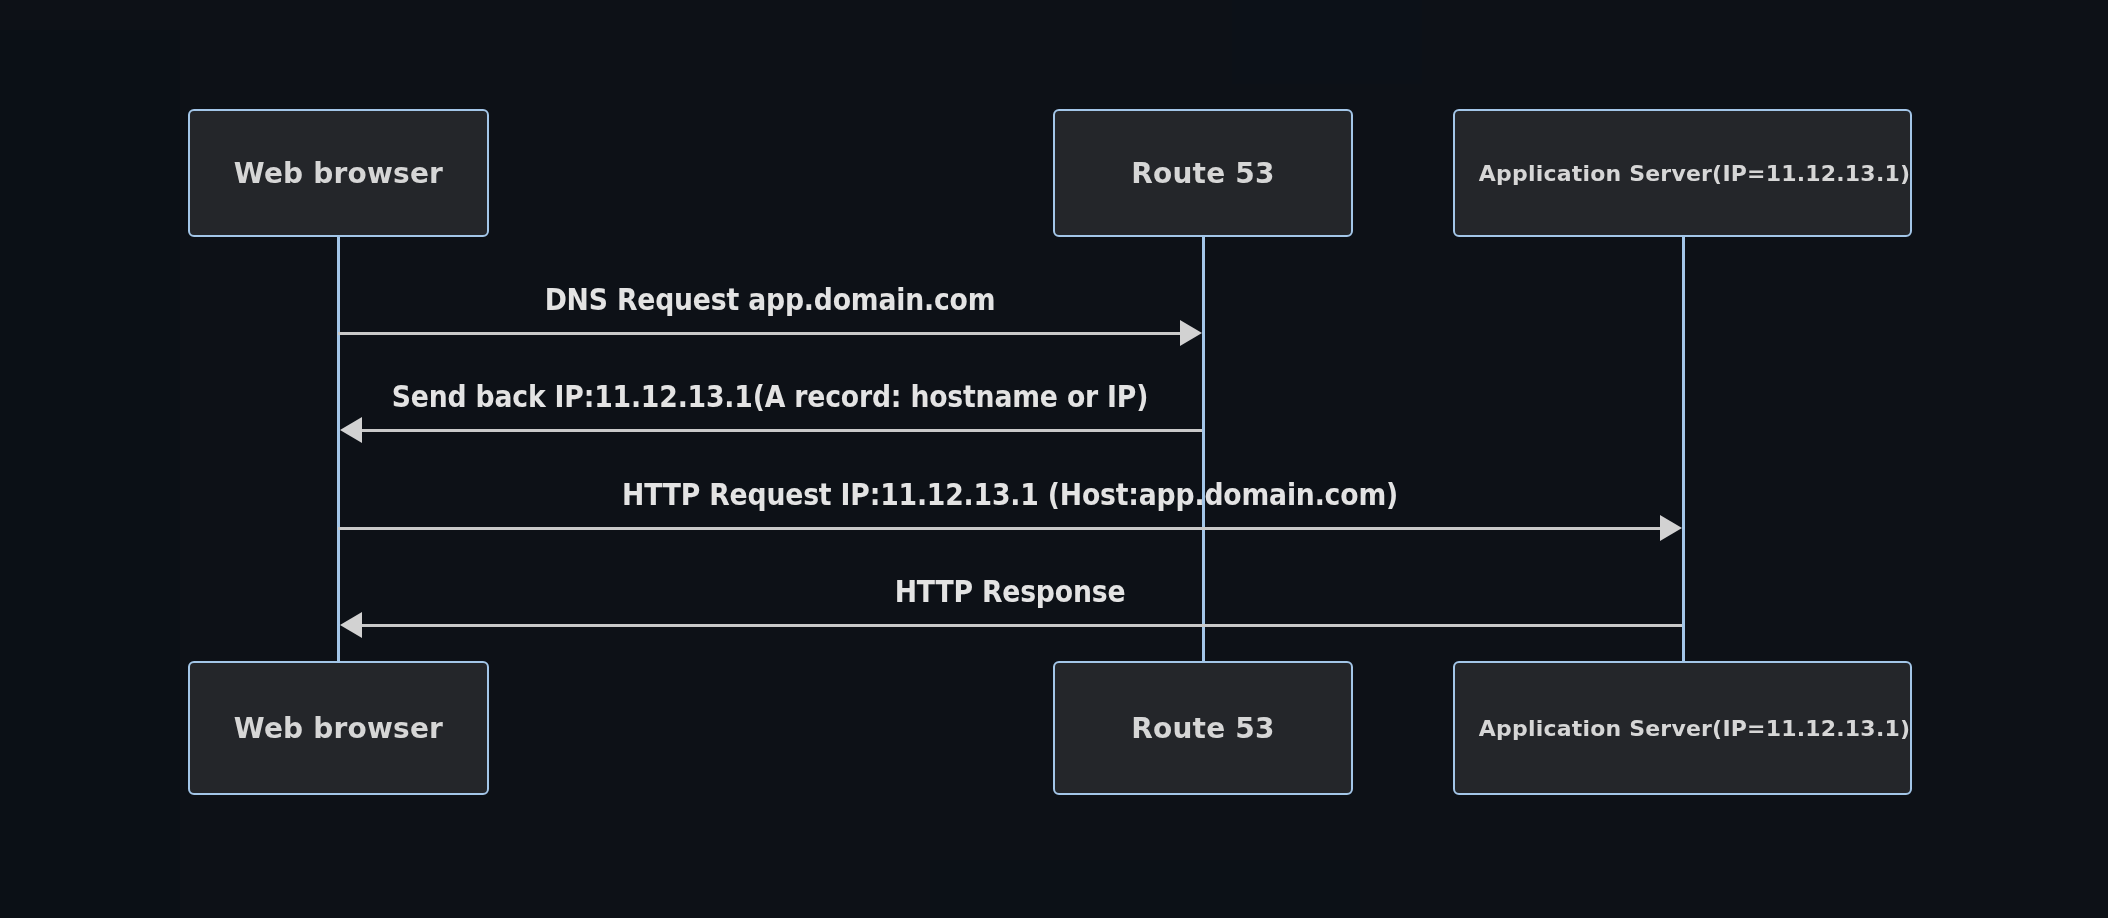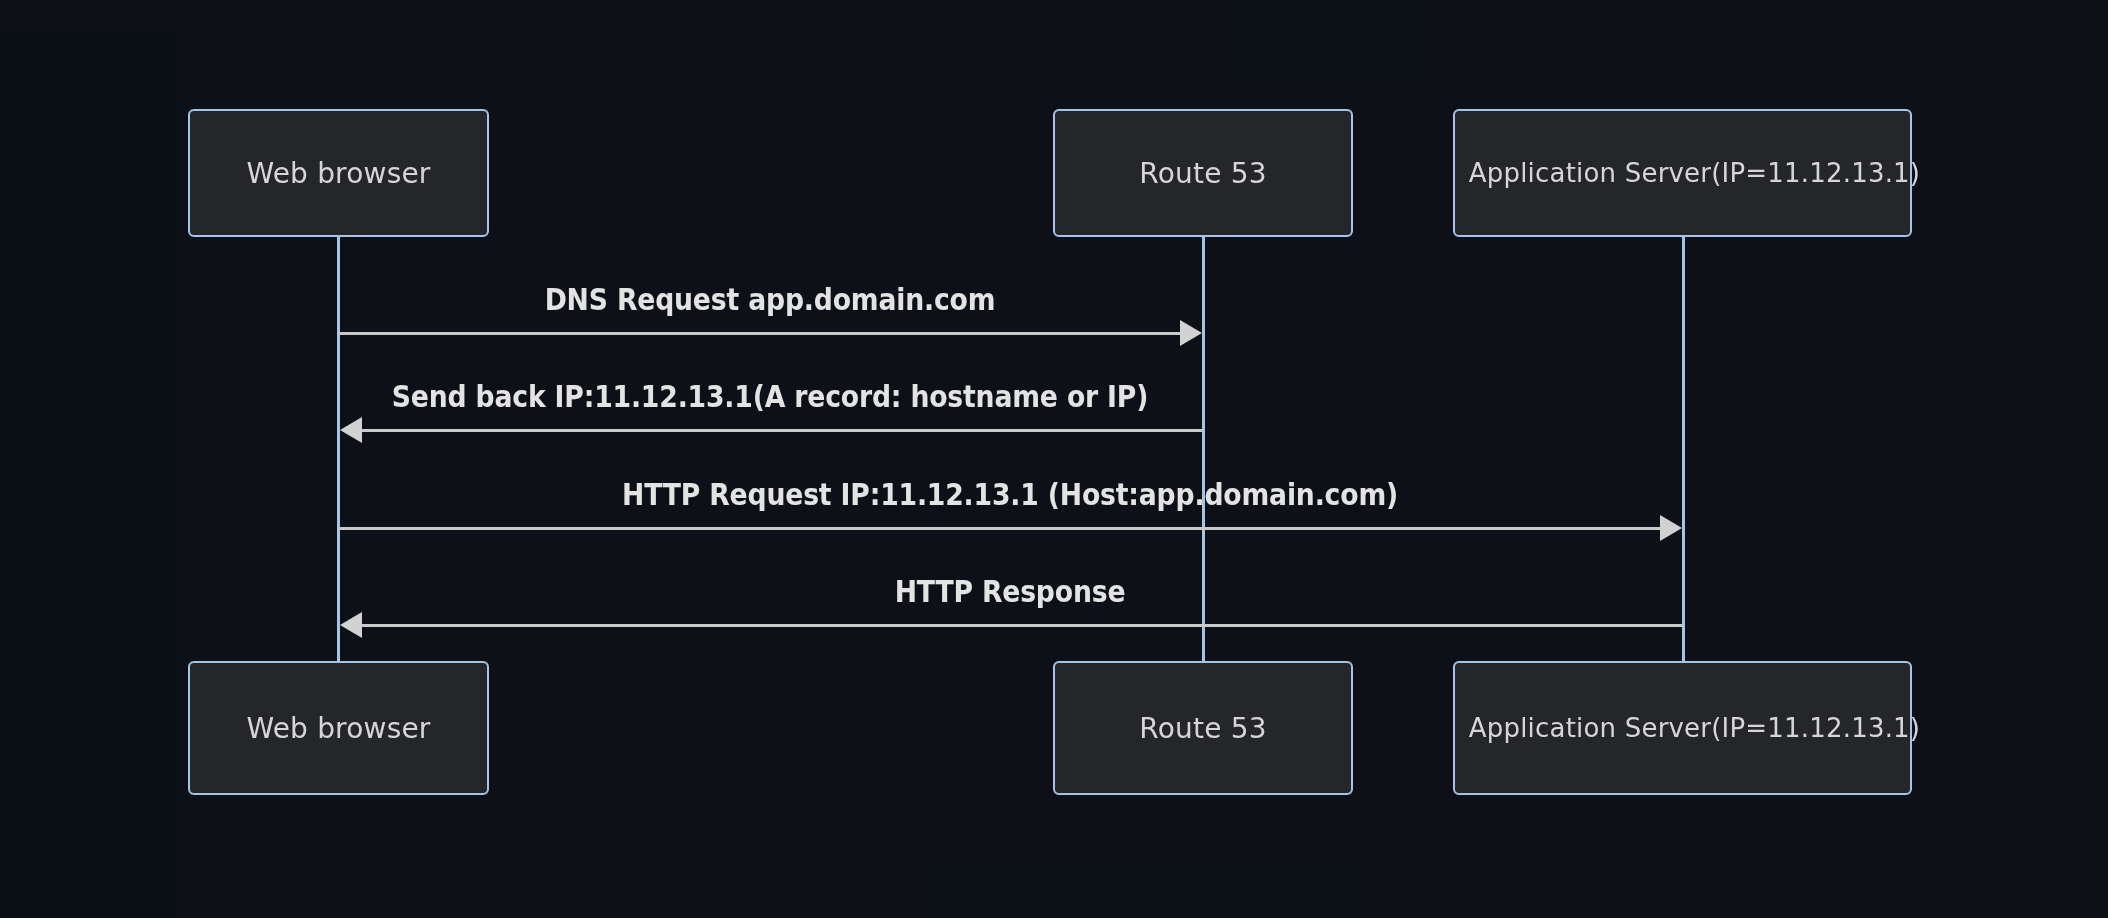--- a/index.html
+++ b/index.html
@@ -61,26 +61,26 @@
     background: #24262a;
     display: flex;
     align-items: center;
     justify-content: center;
     z-index: 3;
   }
   .actor-label {
     color: #d6d6d6;
     font-family: "DejaVu Sans", sans-serif;
     font-size: 28px;
-    font-weight: 400;
+    font-weight: 700;
     letter-spacing: 0.2px;
     white-space: nowrap;
   }
   .actor-label.wide {
-    font-size: 26px;
+    font-size: 22px;
     margin-left: 24px;
   }
 
   
   .msg-line {
     position: absolute;
     height: 3px;
     background: #c9c9c9;
     z-index: 2;
   }

